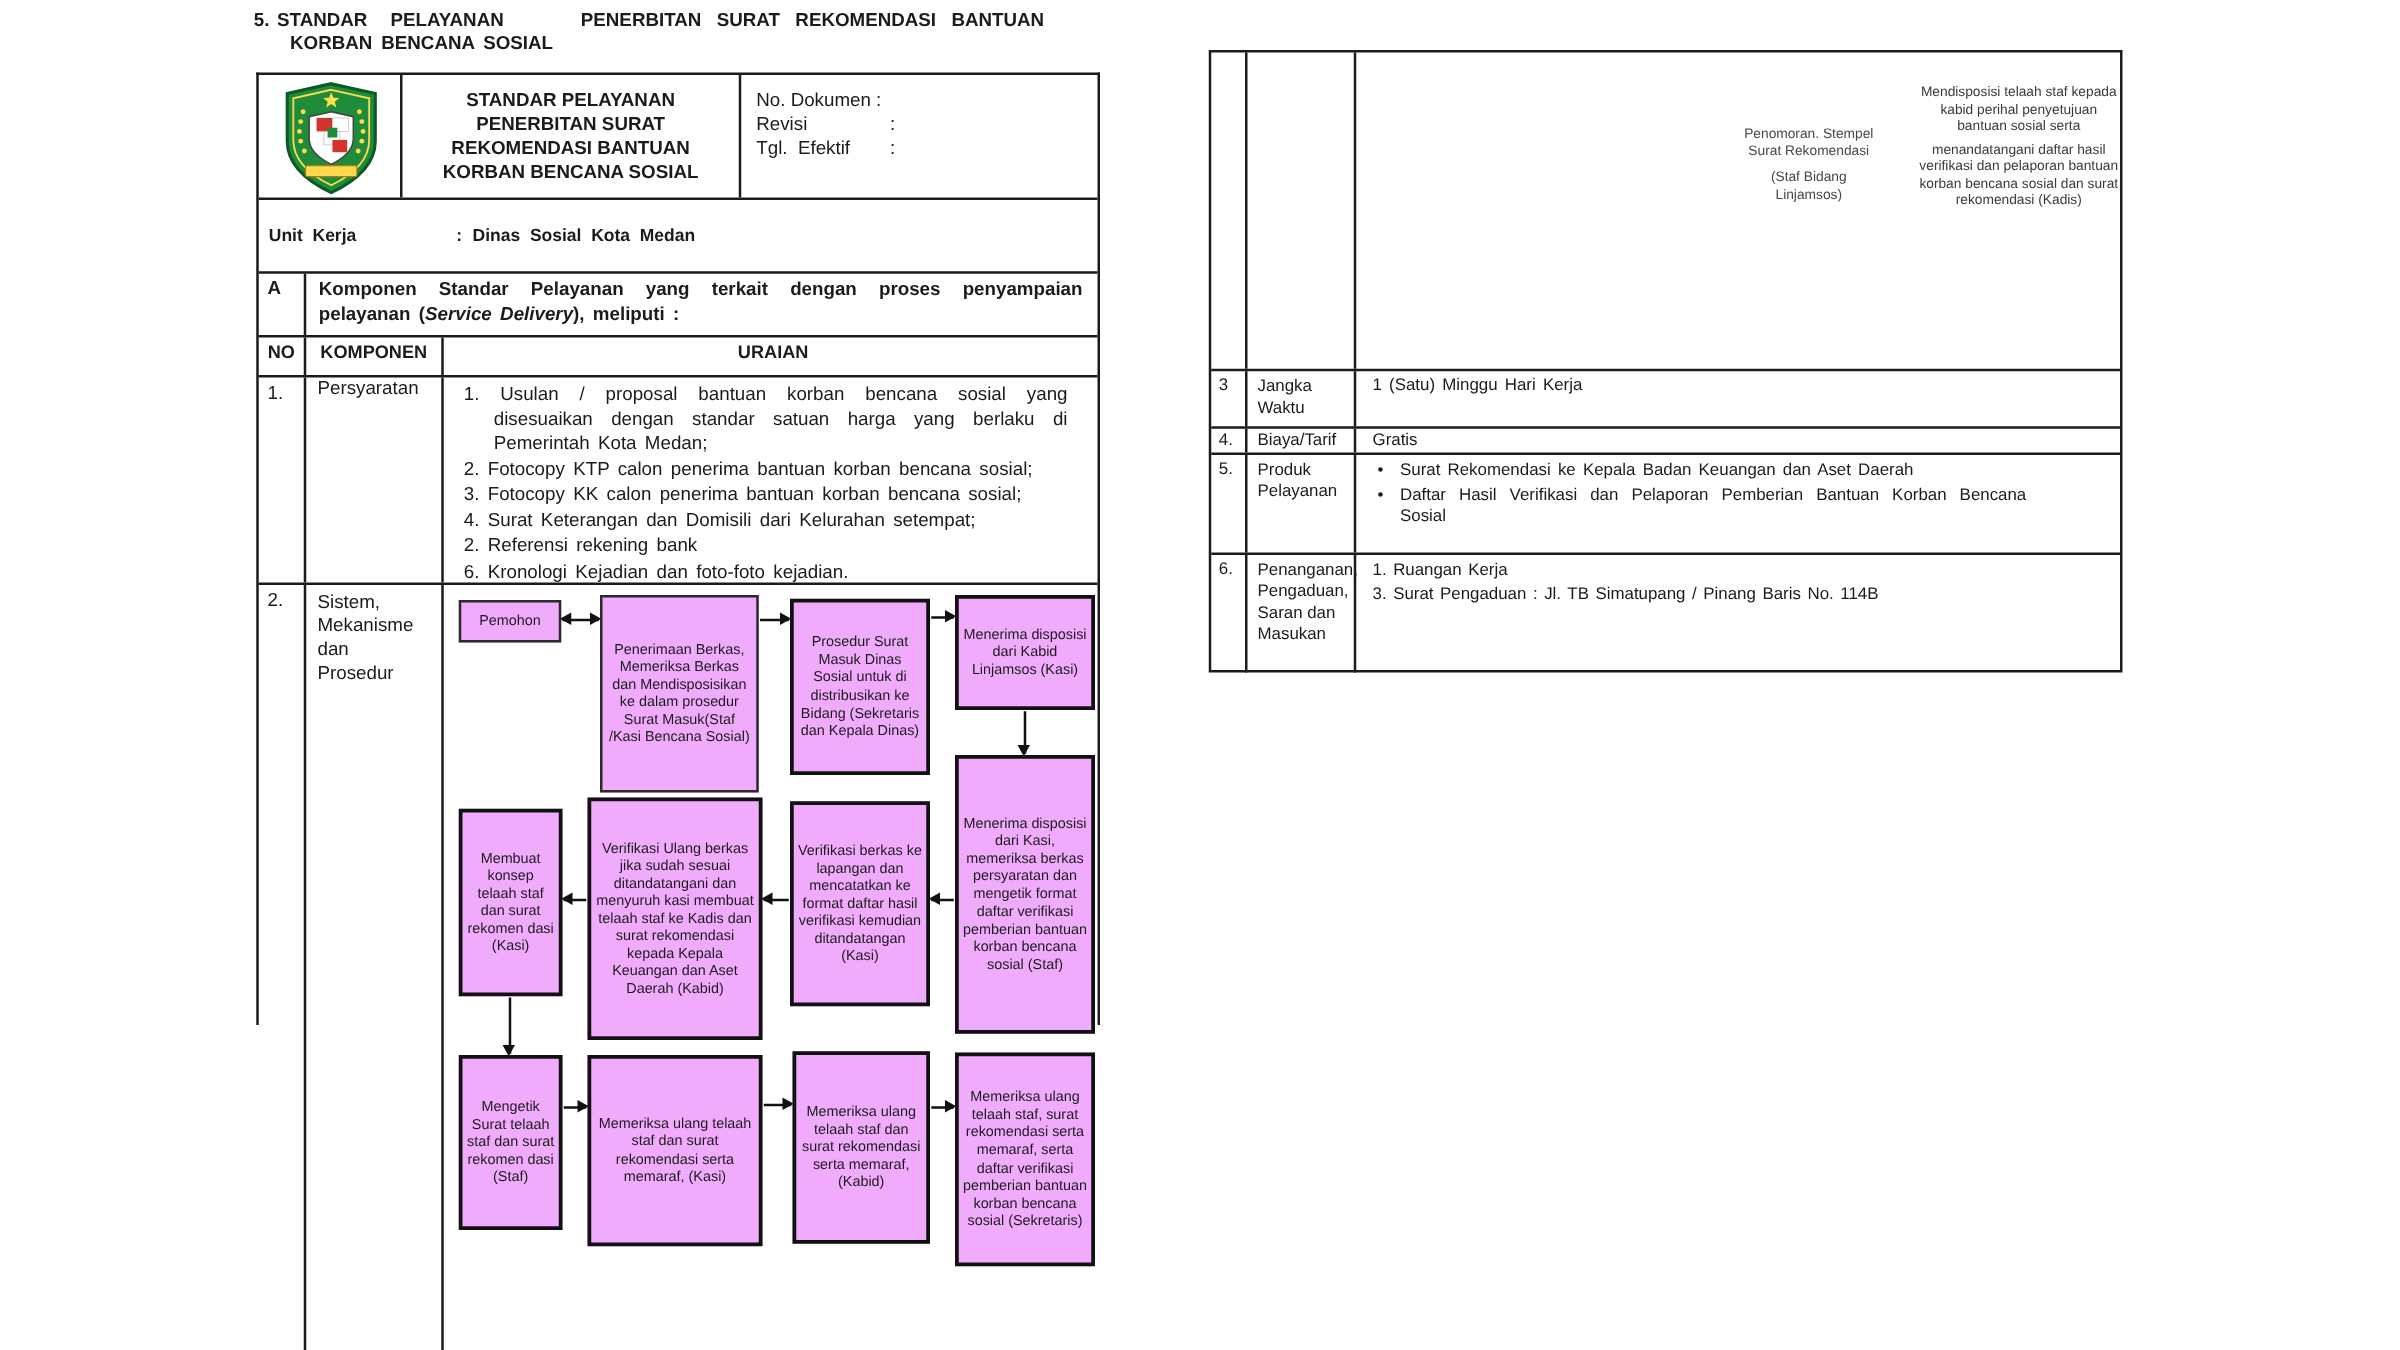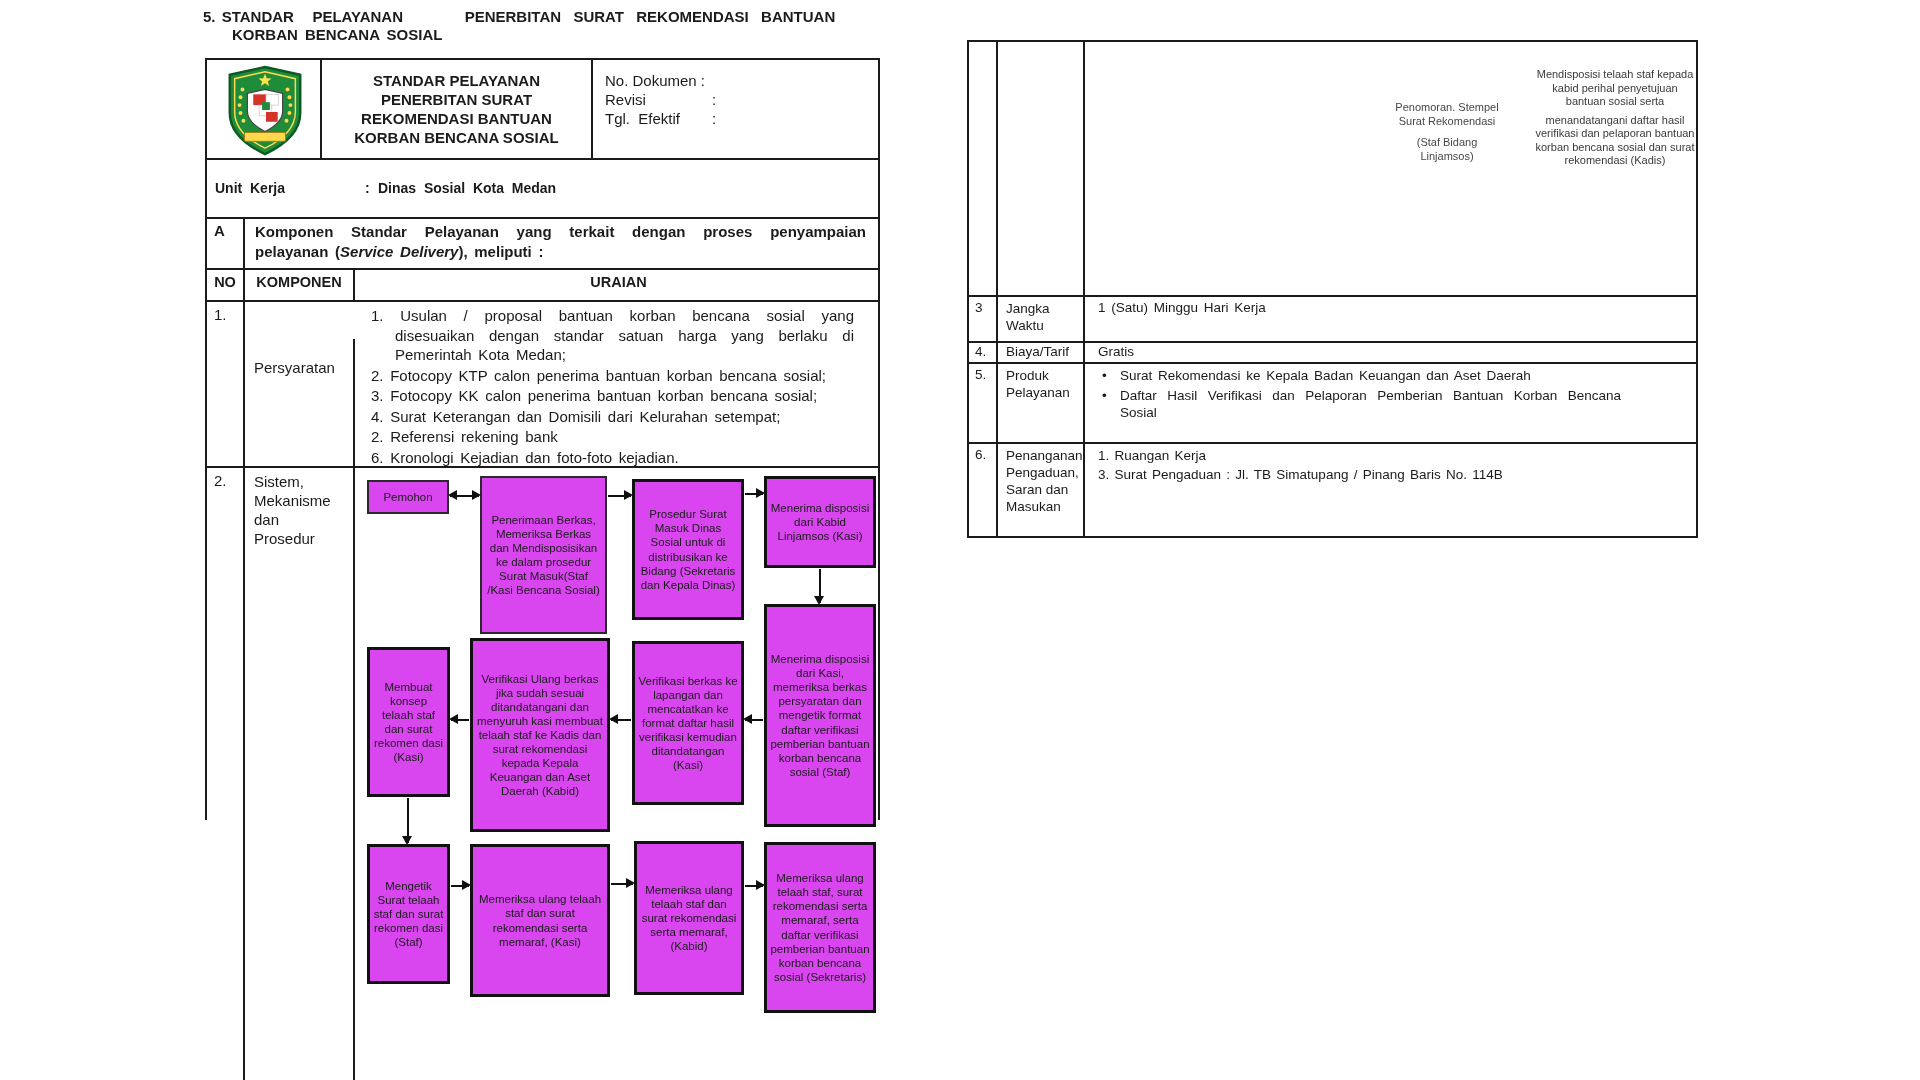--- a/index.html
+++ b/index.html
@@ -8,21 +8,21 @@
   .abs{position:absolute;box-sizing:border-box;}
   .cell{position:absolute;box-sizing:border-box;}
   .bd-r{border-right:2px solid #1b1b1b;}
   .bd-b{border-bottom:2px solid #1b1b1b;}
   .bold{font-weight:bold;}
   .ctr{text-align:center;}
   .just{text-align:justify;}
   .pre{white-space:pre;}
   .preline{white-space:pre-line;}
   
-  .fbox{position:absolute;box-sizing:border-box;background:#d946ef;border:2px solid #2a2a2a;
+  .fbox{position:absolute;box-sizing:border-box;background:#f0abfc;border:2px solid #2a2a2a;
         font-size:11.5px;line-height:1.22;text-align:center;display:flex;align-items:center;
         justify-content:center;padding:2px 3px;}
   .fbox.thick{border:3px solid #111;}
   
   .ah{position:absolute;border-top:2.5px solid #111;}
   .ah.r::after{content:"";position:absolute;right:-2px;top:-7px;width:0;height:0;
      border-top:5.5px solid transparent;border-bottom:5.5px solid transparent;border-left:9px solid #111;}
   .ah.l::before{content:"";position:absolute;left:-2px;top:-7px;width:0;height:0;
      border-top:5.5px solid transparent;border-bottom:5.5px solid transparent;border-right:9px solid #111;}
   .av{position:absolute;border-left:2.5px solid #111;}
@@ -98,21 +98,21 @@
     </div>
 
     <div class="cell bd-b" style="left:0;top:210px;width:100%;height:32px;">
       <div class="cell bd-r bold ctr" style="left:0;top:0;width:38px;height:30px;font-size:14.5px;padding-top:4px;">NO</div>
       <div class="cell bd-r bold ctr" style="left:38px;top:0;width:110px;height:30px;font-size:14.5px;padding-top:4px;">KOMPONEN</div>
       <div class="cell bold ctr" style="left:148px;top:0;width:527px;height:30px;font-size:14.5px;padding-top:4px;">URAIAN</div>
     </div>
 
     <div class="cell bd-b" style="left:0;top:242px;width:100%;height:166px;">
       <div class="cell bd-r" style="left:0;top:0;width:38px;height:164px;font-size:15px;padding:4px 0 0 7px;">1.</div>
-      <div class="cell bd-r" style="left:38px;top:0;width:110px;height:164px;font-size:15px;padding:20px 0 0 9px;margin-top:37px;">Persyaratan</div>
+      <div class="cell bd-r" style="left:38px;top:0;width:110px;height:164px;font-size:15px;padding:0 0 0 9px;">Persyaratan</div>
       <div class="cell" style="left:148px;top:0;width:527px;height:164px;font-size:15px;line-height:19.5px;padding:4px 28px 0 16px;word-spacing:2.5px;">
         <div class="hang just">1. Usulan / proposal bantuan korban bencana sosial yang disesuaikan dengan standar satuan harga yang berlaku di Pemerintah Kota Medan;</div>
         <div class="hang just">2. Fotocopy KTP calon penerima bantuan korban bencana sosial;</div>
         <div class="hang just">3. Fotocopy KK calon penerima bantuan korban bencana sosial;</div>
         <div class="hang just">4. Surat Keterangan dan Domisili dari Kelurahan setempat;</div>
         <div class="hang just">2. Referensi rekening bank</div>
         <div class="hang just">6. Kronologi Kejadian dan foto-foto kejadian.</div>
       </div>
     </div>
 

